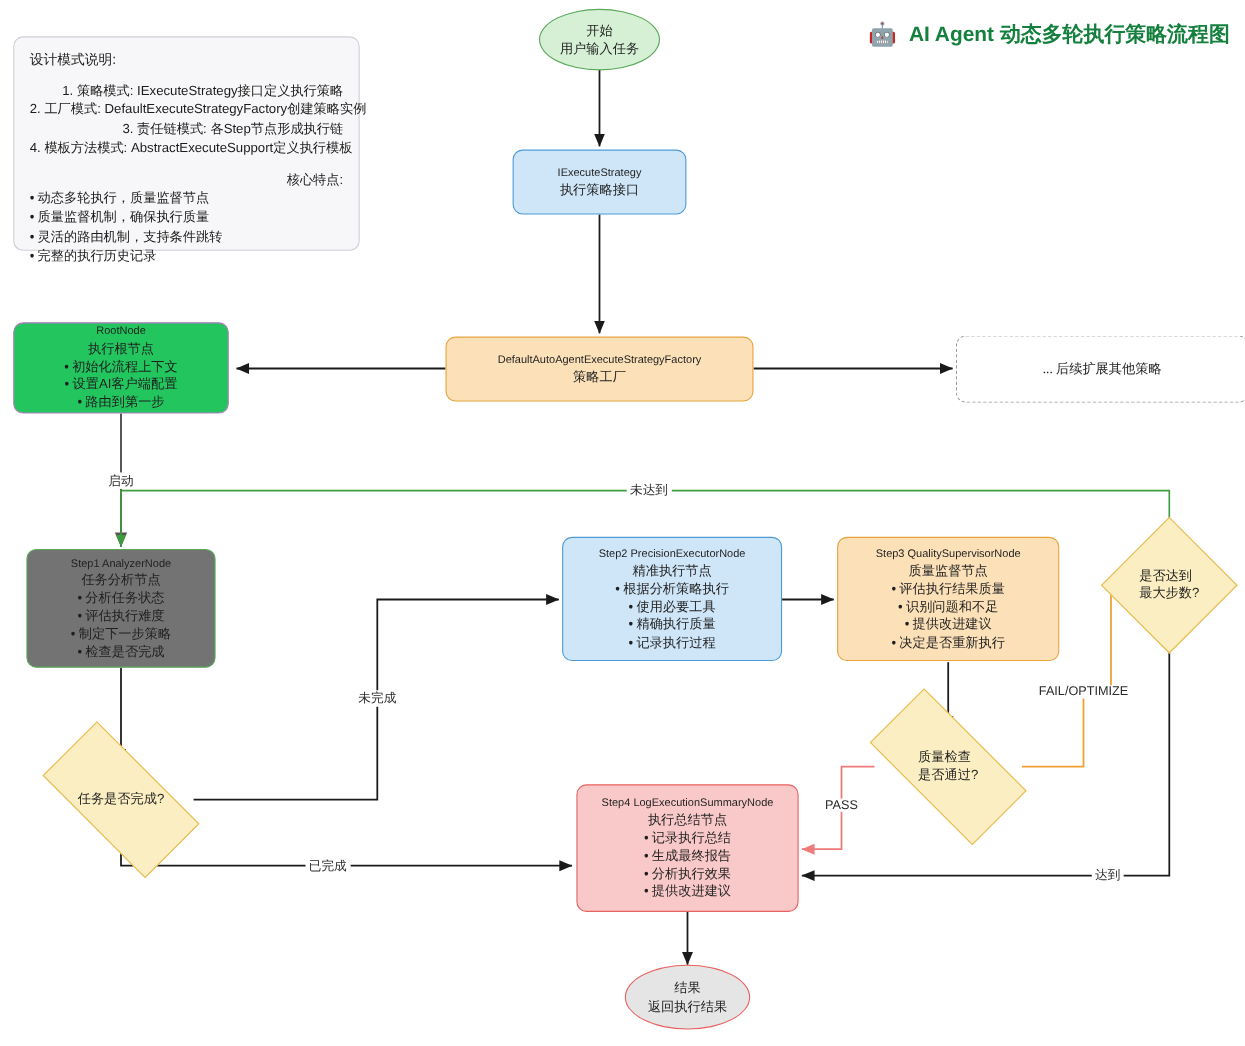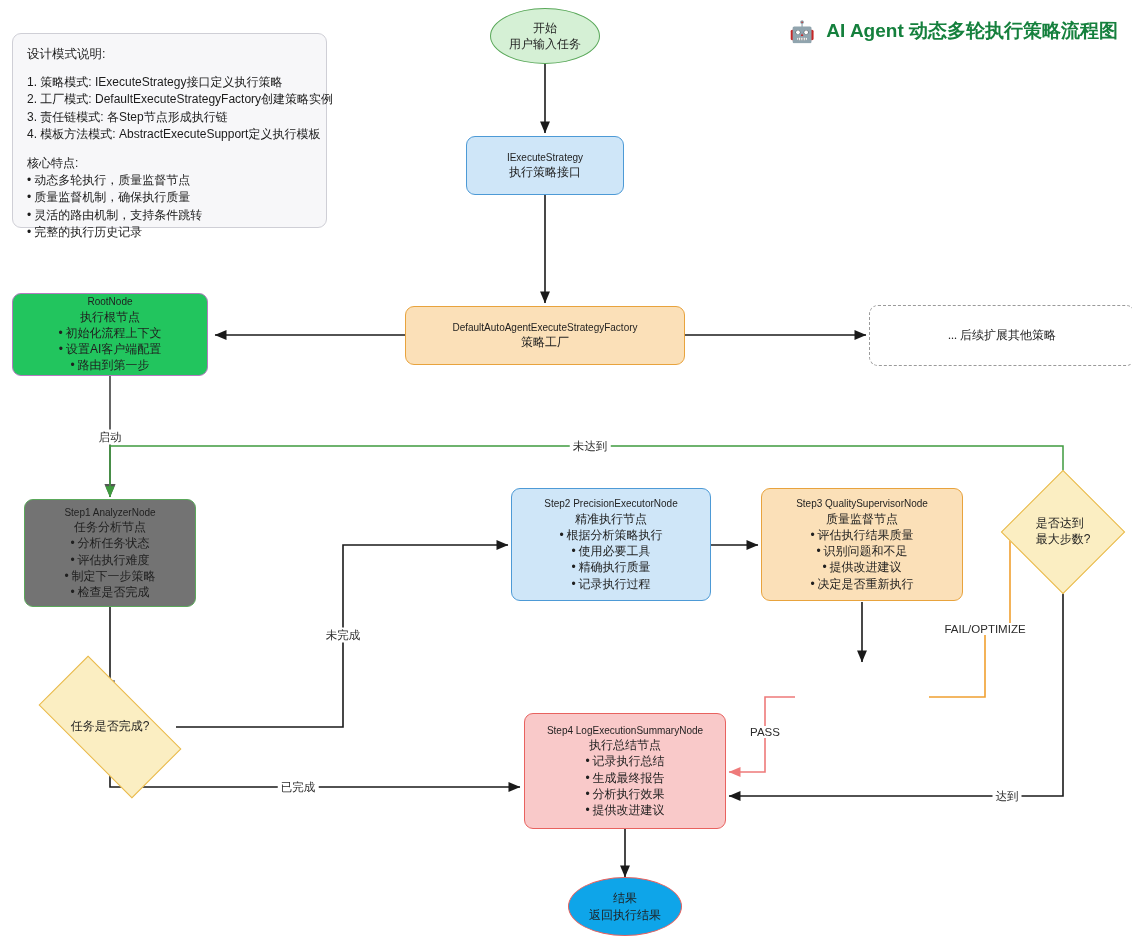--- a/index.html
+++ b/index.html
@@ -20,34 +20,34 @@
   .rbox{border-radius:9px;border:1.4px solid;}
   .green  {background:#737373;border-color:#5aa85a;}
   .blue   {background:#cfe6f8;border-color:#4d9ad6;}
   .orange {background:#fbe0b8;border-color:#e8a33d;}
   .purple {background:#22c55e;border-color:#b47bc0;}
   .pinkn  {background:#f9c9c9;border-color:#e8625f;}
   .dashed {background:#ffffff;border:1.6px dashed #9a9a9a;border-radius:9px;}
 
   .ellipse{border-radius:50%;}
   .ell-green{background:#d5f0d5;border:1.4px solid #5aa85a;}
-  .ell-pink {background:#0ea5e9;border:1.4px solid #e8625f;}
+  .ell-pink {background:#e5e5e5;border:1.4px solid #e8625f;}
 
   .diamond{position:absolute;display:flex;align-items:center;justify-content:center;}
   .diamond .dshape{position:absolute;left:0;top:0;width:100%;height:100%;
       background:#fbeec2;border:1.5px solid #e9b949;
       transform:rotate(45deg);box-sizing:border-box;}
   .diamond .dtext{position:relative;z-index:2;font-size:12px;
       line-height:1.3;color:#1f1f1f;white-space:nowrap;}
 
   .legend{position:absolute;left:12px;top:33px;width:315px;height:195px;
       background:#f7f7f9;border:1px solid #cfcfd6;border-radius:9px;
       box-sizing:border-box;padding:12px 14px;color:#1b1b1b;}
   .legend .lhead{font-size:12.5px;margin-bottom:11px;}
-  .legend .lrow{font-size:12px;line-height:1.45;white-space:nowrap;}
+  .legend .lrow{font-size:12px;line-height:1.45;white-space:nowrap;text-align:right;}
   .legend .lgap{height:11px;}
   .legend .lbul{font-size:12px;line-height:1.45;white-space:nowrap;}
   .legend .lbul::before{content:"\2022";margin-right:3px;}
 
   .title{position:absolute;right:14px;top:18px;display:flex;align-items:center;gap:11px;}
   .title .tico{font-size:21px;line-height:1;}
   .title .ttxt{font-size:19px;font-weight:bold;color:#15803d;white-space:nowrap;}
 
   .elabel{position:absolute;font-size:11.5px;color:#2b2b2b;background:#fff;
       padding:0 3px;white-space:nowrap;transform:translate(-50%,-50%);}
@@ -210,20 +210,27 @@
   <div class="node ellipse ell-pink" style="left:568px;top:877px;width:114px;height:59px;">
     <div class="sub">结果</div>
     <div class="sub">返回执行结果</div>
   </div>
 
   <div class="diamond" style="left:44px;top:692px;width:132px;height:70px;">
     <div class="dshape"></div>
     <div class="dtext">任务是否完成?</div>
   </div>
 
+  <div class="diamond" style="left:796px;top:662px;width:132px;height:70px;">
+    <div class="dshape"></div>
+    <div class="dtext">
+      <div>质量检查</div>
+      <div>是否通过?</div>
+    </div>
+  </div>
 
   <div class="diamond" style="left:1000px;top:479px;width:126px;height:106px;">
     <div class="dshape" style="width:88px;height:88px;left:19px;top:9px;"></div>
     <div class="dtext">
       <div>是否达到</div>
       <div>最大步数?</div>
     </div>
   </div>
 
 </div>

